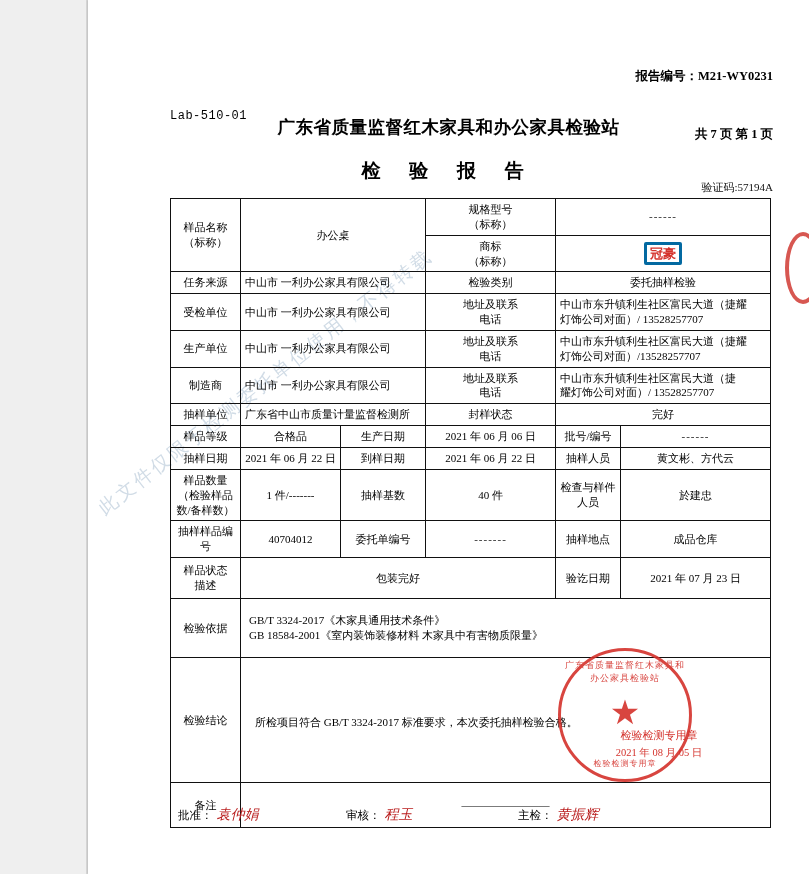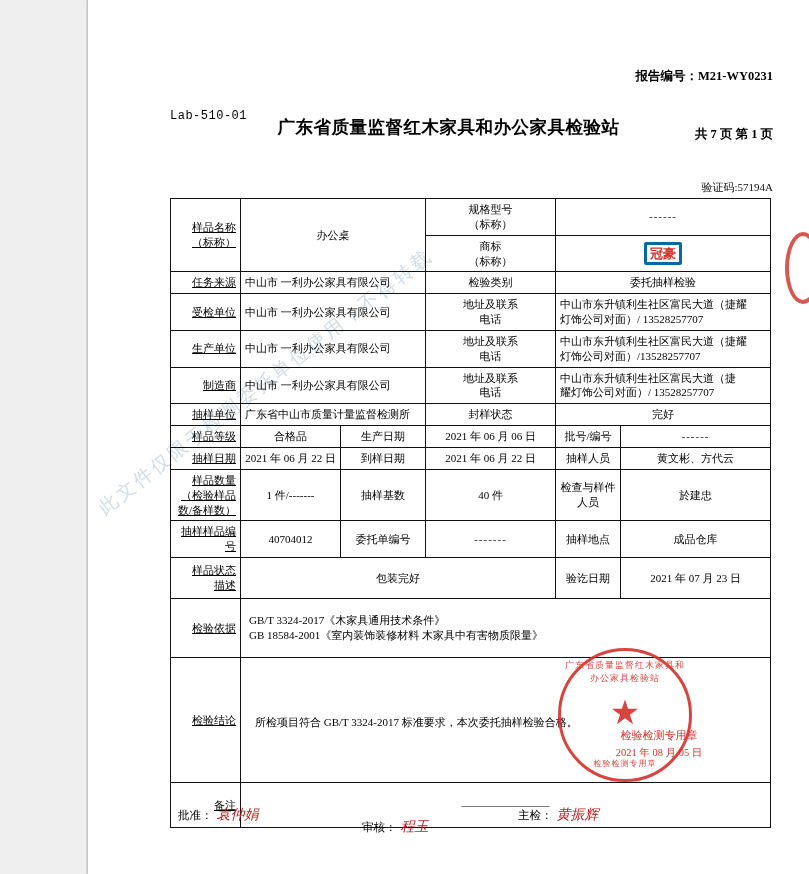--- a/index.html
+++ b/index.html
@@ -67,34 +67,34 @@
     table-layout:fixed;
   }
   table.main td{
     border:1px solid #111;
     padding:3px 4px;
     vertical-align:middle;
     line-height:1.35;
   }
   .c{text-align:center;}
   .l{text-align:left;}
-  .lbl{text-align:right;text-decoration:underline;}
+  .lbl{text-align:center;}
   .dash{letter-spacing:1px;color:#222;}
   .tall{height:34px;}
   .two-line{line-height:1.25;}
   .concl-cell{height:110px;vertical-align:top;padding-top:8px;}
   .concl-text{padding-left:10px;padding-top:4px;}
   .basis-cell{height:52px;vertical-align:middle;}
   .basis-line{padding-left:4px;}
   .footer{
     position:absolute;left:82px;width:600px;top:806px;font-size:11.5px;
   }
   .footer span.item{position:absolute;}
   .f1{left:8px;}
-  .f2{left:192px;margin-top:12px;}
+  .f2{left:176px;}
   .f3{left:348px;}
   .hs{
     font-family:"Liberation Serif",serif;
     font-style:italic;
     color:#b91c1c;
     font-size:14px;
     margin-left:4px;
   }
   
   .seal{
@@ -143,20 +143,21 @@
 
   <div class="hdr">
     <div class="lab">Lab-510-01</div>
     <div class="rep">
       <span>报告编号：</span><span>M21-WY0231</span>
     </div>
     <div class="pages">共 7 页 第 1 页</div>
   </div>
 
   <div class="title1">广东省质量监督红木家具和办公家具检验站</div>
+  <div class="title2">检 验 报 告</div>
   <div class="verify">验证码:57194A</div>
 
   <table class="main">
     <colgroup>
       <col style="width:70px">
       <col style="width:100px">
       <col style="width:85px">
       <col style="width:60px">
       <col style="width:70px">
       <col style="width:65px">

